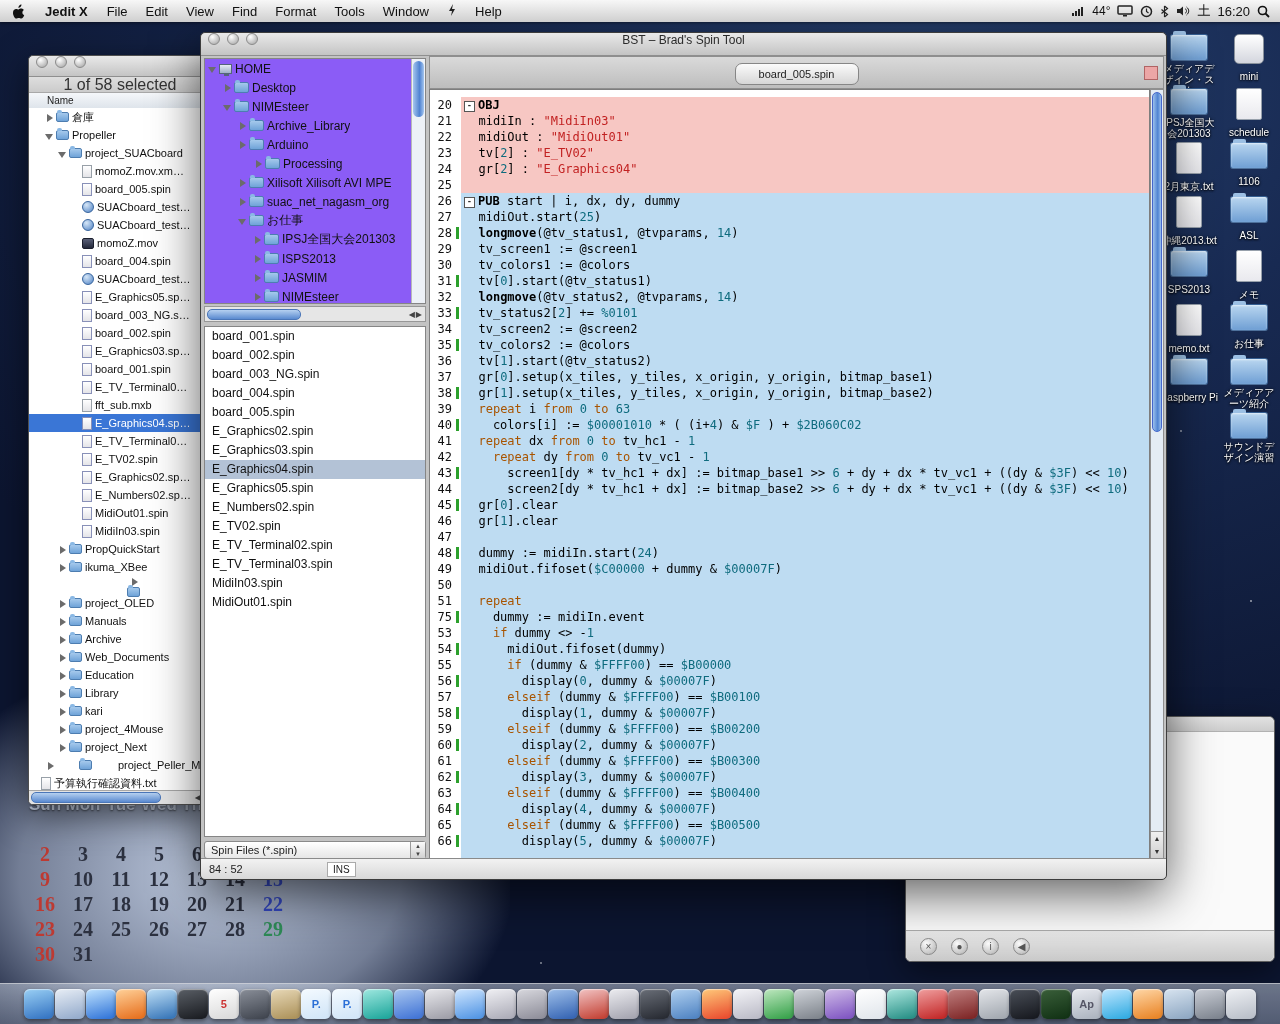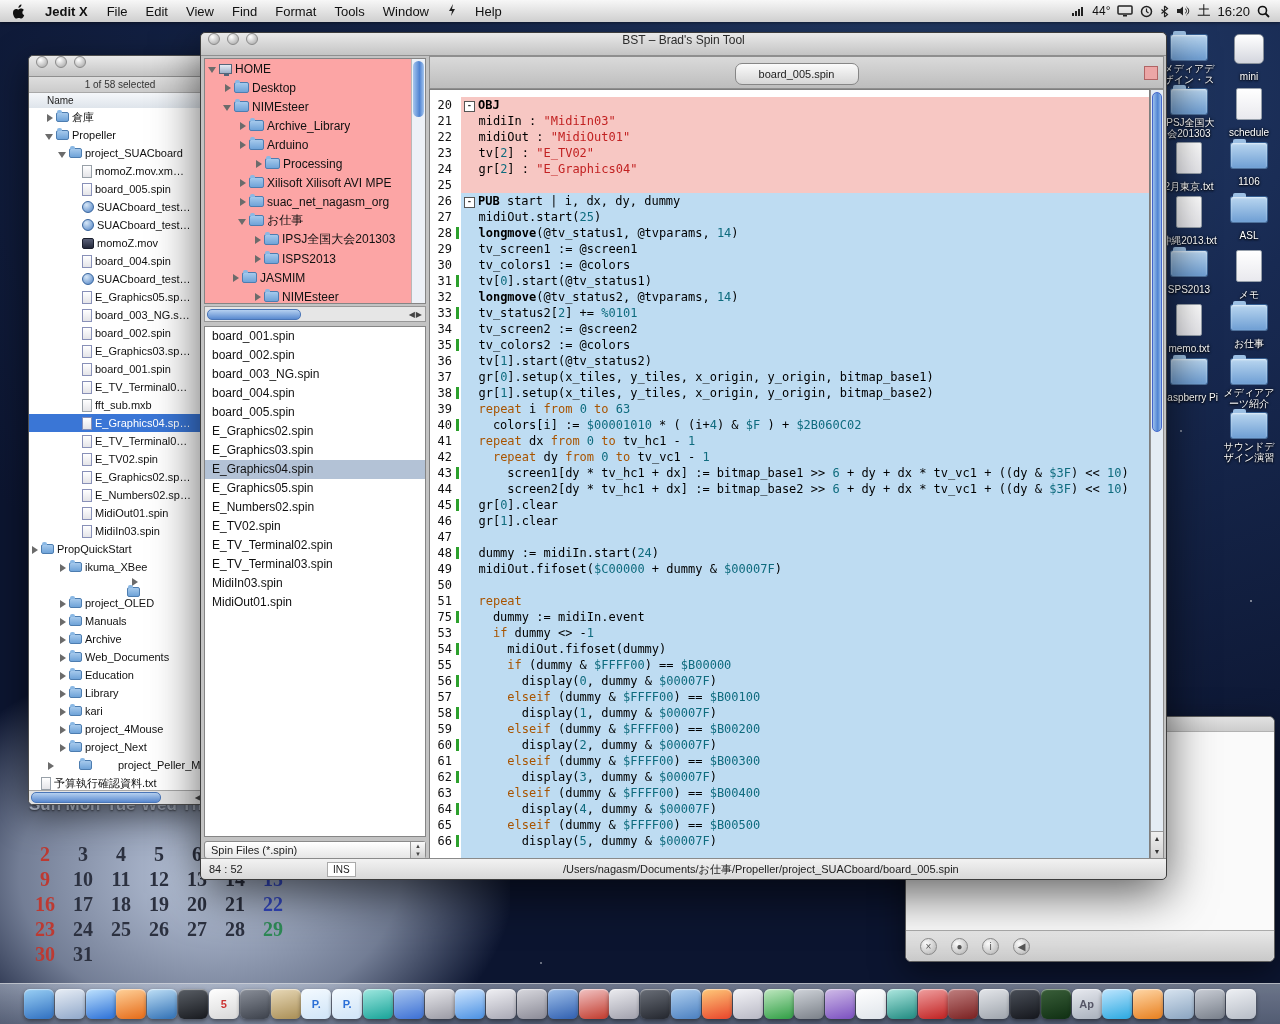--- a/index.html
+++ b/index.html
@@ -58,21 +58,21 @@
   .titlebar{height:22px;background:linear-gradient(#e9e9e9,#c4c4c4);display:flex;
     padding:0 7px;border-bottom:1px solid #8f8f8f;position:relative;border-radius:5px 5px 0 0}
   .lights{display:flex;gap:7px}
   .light{width:12px;height:12px;border-radius:50%;box-sizing:border-box;border:1px solid #8b8b8b;
     background:radial-gradient(circle at 35% 30%,#ffffff,#b7b7b7 75%)}
   .wtitle{position:absolute;left:0;right:0;text-align:center;font-size:12px;color:#2b2b2b;pointer-events:none}
   
   #finder-window{position:absolute;left:28px;top:55px;width:182px;height:748px;background:#e8e8e8;
     border:1px solid #4f4f4f;border-radius:5px;box-shadow:0 10px 34px rgba(0,0,0,.55);z-index:4;overflow:hidden}
   #finder-window .titlebar{height:20px}
-  .fw-info{height:15px;background:linear-gradient(#dedede,#cbcbcb);font-size:10px;color:#333;text-align:center;
+  .fw-info{height:15px;background:linear-gradient(#dedede,#cbcbcb);font-size:16px;color:#333;text-align:center;
     line-height:15px;border-bottom:1px solid #a8a8a8}
   .fw-colhead{height:16px;background:linear-gradient(#f5f7fa,#dde3ea);border-bottom:1px solid #9aa8b8;
     font-size:10px;color:#222;padding-left:18px;line-height:16px}
   #finder-rows{position:absolute;top:52px;bottom:13px;left:0;right:0;background:#fff;overflow:hidden}
   .frow{height:18px;display:flex;align-items:center;font-size:11px;white-space:nowrap;color:#111}
   .frow.sel{background:#3a76d6;color:#fff}
   .flab{overflow:hidden;text-overflow:ellipsis;padding-right:2px}
   .tri{width:11px;height:11px;position:relative;flex:none}
   .tri.right::before{content:'';position:absolute;left:3px;top:2px;border-left:6px solid #6b6b6b;
     border-top:4px solid transparent;border-bottom:4px solid transparent}
@@ -92,21 +92,21 @@
   .fic.home::after{content:'';position:absolute;left:4px;bottom:-3px;width:5px;height:2px;background:#55657a}
   .fic.big.folder{width:15px;height:11px}
   .fw-hscroll{position:absolute;bottom:0;left:0;right:0;height:13px;background:#e4e4e4;border-top:1px solid #a8a8a8;
     display:flex;align-items:center}
   .hpill{height:9px;margin-left:2px;width:128px;border-radius:5px;
     background:linear-gradient(#b5d0f0,#5a8ad0);border:1px solid #4a76b8}
   .harrows{margin-left:auto;font-size:8px;color:#444;padding-right:2px;letter-spacing:1px}
   
   #bst-window{position:absolute;left:200px;top:32px;width:965px;height:846px;background:#c3c3c3;
     border:1px solid #3d3d3d;border-radius:5px;box-shadow:0 14px 48px rgba(0,0,0,.62);z-index:5}
-  .tree-box{position:absolute;left:3px;top:25px;width:222px;height:246px;background:#fca5a5;border:1px solid #858585;
+  .tree-box{position:absolute;left:3px;top:25px;width:222px;height:246px;background:#8b5cf6;border:1px solid #858585;
     overflow:hidden;box-sizing:border-box}
   #bst-tree-rows{position:absolute;left:0;top:0;right:13px;bottom:0;overflow:hidden}
   .trow{height:19px;display:flex;align-items:center;font-size:12px;white-space:nowrap;color:#111}
   .tlab{overflow:hidden;text-overflow:ellipsis}
   .tree-vscroll{position:absolute;right:0;top:0;bottom:0;width:13px;background:#edf1f7;border-left:1px solid #b8b8b8}
   .tpill{position:absolute;left:1px;right:1px;top:2px;height:56px;border-radius:6px;
     background:linear-gradient(90deg,#a6c6ee,#4f83d2 60%,#a6c6ee)}
   .tree-hscroll{position:absolute;left:3px;top:273px;width:222px;height:16px;background:#e6e6e6;border:1px solid #979797;
     display:flex;align-items:center;box-sizing:border-box}
   .file-box{position:absolute;left:3px;top:293px;width:222px;height:511px;background:#fff;border:1px solid #858585;
@@ -383,21 +383,21 @@
       <div class="frow" style="padding-left: 41px;">
         <span class="tri "></span>
         <span class="fic spin"></span>
         <span class="flab">MidiOut01.spin</span>
       </div>
       <div class="frow" style="padding-left: 41px;">
         <span class="tri "></span>
         <span class="fic spin"></span>
         <span class="flab">MidiIn03.spin</span>
       </div>
-      <div class="frow" style="">
+      <div class="frow" style="padding-left: 28px;">
         <span class="tri right"></span>
         <span class="fic folder"></span>
         <span class="flab">PropQuickStart</span>
       </div>
       <div class="frow" style="padding-left: 28px;">
         <span class="tri right"></span>
         <span class="fic folder"></span>
         <span class="flab">ikuma_XBee</span>
       </div>
       <div class="frow" style="padding-left: 28px; flex-direction: column;">
@@ -527,21 +527,21 @@
         <div class="trow" style="padding-left: 47px;">
           <span class="tri right"></span>
           <span class="fic big folder"></span>
           <span class="tlab">IPSJ全国大会201303</span>
         </div>
         <div class="trow" style="padding-left: 47px;">
           <span class="tri right"></span>
           <span class="fic big folder"></span>
           <span class="tlab">ISPS2013</span>
         </div>
-        <div class="trow" style="padding-left: 25px;">
+        <div class="trow" style="padding-left: 47px;">
           <span class="tri right"></span>
           <span class="fic big folder"></span>
           <span class="tlab">JASMIM</span>
         </div>
         <div class="trow" style="padding-left: 47px;">
           <span class="tri right"></span>
           <span class="fic big folder"></span>
           <span class="tlab">NIMEsteer</span>
         </div>
       </div>
@@ -864,21 +864,20 @@
   </div>
 
   <div class="vscroll">
     <span class="vpill"></span>
     <div class="sb-arrows">▲<br>▼</div>
   </div>
 
   <div class="statusbar">
     <span class="cursorpos">84 : 52</span>
     <span class="mode">INS</span>
-    <span class="path">/Users/nagasm/Documents/お仕事/Propeller/project_SUACboard/board_005.spin</span>
   </div>
 </div>
 
 <div id="menubar">
   <span class="apple">
     <svg width="13" height="15" viewBox="0 0 13 15">
       <path d="M9.5 0.5 C9.6 1.6 8.9 2.7 8.1 3.3 C7.3 3.9 6.4 3.9 6.4 3.9 C6.4 3.9 6.2 2.9 7 1.9 C7.7 1 8.9 0.5 9.5 0.5 Z M6.6 5.2 C7.4 5.2 8.3 4.5 9.6 4.6 C10.6 4.7 11.4 5.2 11.9 6 C10.9 6.7 10.3 7.5 10.4 8.7 C10.5 10 11.3 10.8 12.2 11.2 C11.6 12.8 10.5 14.5 9.3 14.5 C8.3 14.5 8 13.9 6.8 13.9 C5.6 13.9 5.2 14.5 4.3 14.5 C3 14.5 1.3 11.9 1 9.4 C0.8 7.1 2 5.3 3.8 5.1 C4.9 5 5.9 5.7 6.6 5.7 Z" fill="#111"></path>
     </svg>
   </span>
   <span class="appname">Jedit X</span>

